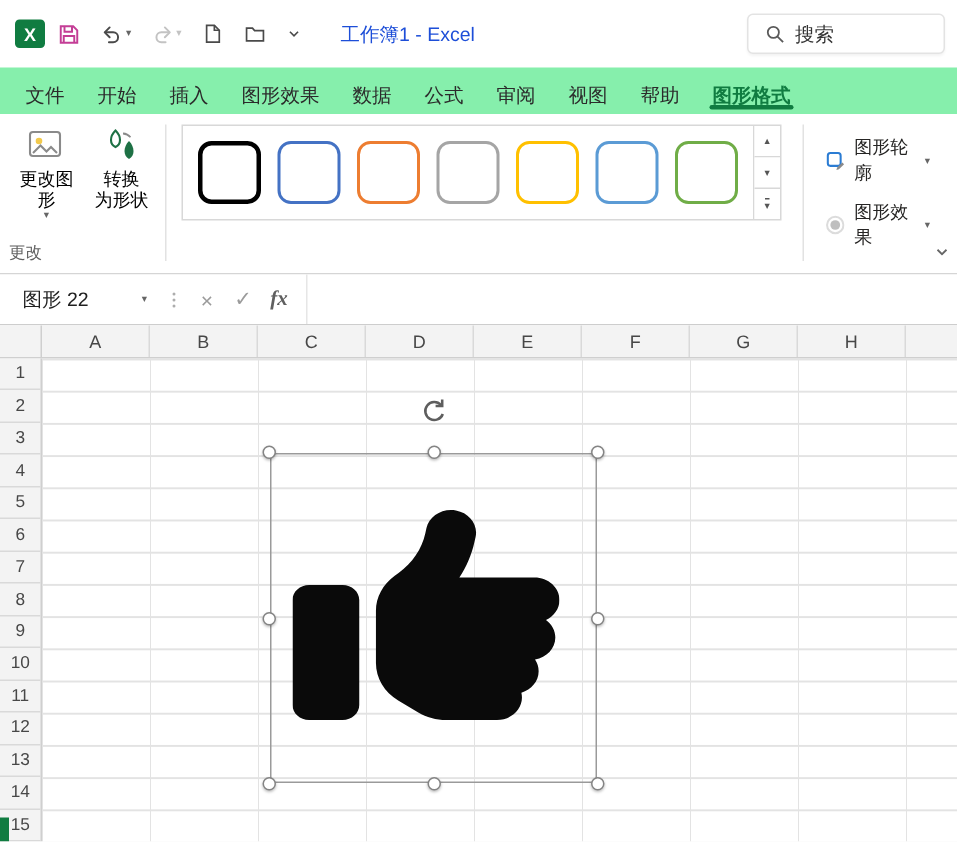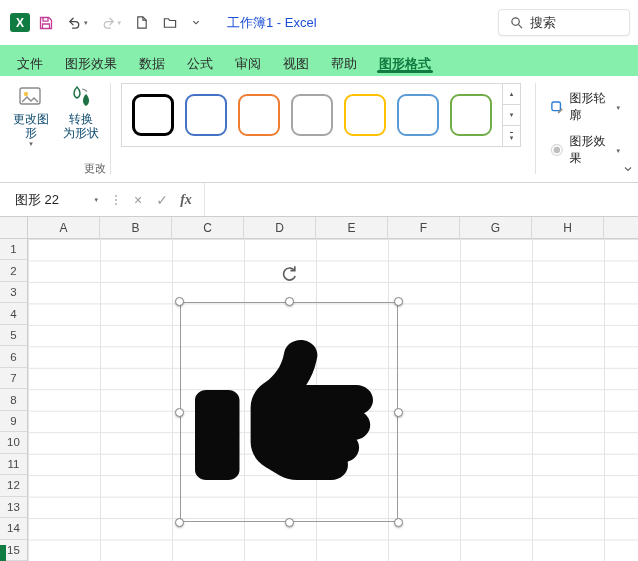--- a/index.html
+++ b/index.html
@@ -26,27 +26,27 @@
     display:flex; align-items:center; padding-left:6px; background:#86efac; }
   .tab { font-size:13px; color:#2b2b2b; padding:7px 11px 0; cursor:pointer; position:relative; }
   .tab.active { color:#107C41; font-weight:bold; }
   .tab.active::after { content:""; position:absolute; left:9px; right:9px; bottom:0;
     height:3px; background:#107C41; border-radius:2px; }
 
   
   .ribbon { position:absolute; top:76px; left:0; right:0; height:107px; background:#fff;
     border-bottom:1px solid #D5D5D5; display:flex; padding:5px 6px 0 6px; }
   .rgroup { position:relative; display:flex; flex-direction:column; align-items:center; }
-  .rgroup-label { position:absolute; bottom:6px; width:100%; text-align:right;
+  .rgroup-label { position:absolute; bottom:6px; width:100%; text-align:left;
     font-size:11px; color:#616161; }
   .vdiv { width:1px; background:#E2E2E2; margin:2px 4px 8px 4px; }
   .big-btns { display:flex; }
   .big-btn { width:50px; padding-top:4px; display:flex; flex-direction:column; align-items:center;
     gap:3px; cursor:pointer; border-radius:3px; }
-  .big-lbl { font-size:12px; line-height:14px; color:#0c4a6e; text-align:center; white-space:pre-line; }
+  .big-lbl { font-size:12px; line-height:14px; color:#000000; text-align:center; white-space:pre-line; }
 
   .styles-group { flex:1; align-items:stretch; }
   .gallery { display:flex; margin:2px 10px 0 6px; height:64px; border:1px solid #D8D8D8; }
   .gal-swatches { display:flex; align-items:center; gap:11px; padding:0 10px; flex:1; }
   .swatch { width:42px; height:42px; border-radius:9px; border:2px solid #000; background:#fff; cursor:pointer; }
   .swatch.thick { border-width:3px; }
   .gal-scroll { width:18px; border-left:1px solid #D8D8D8; display:flex; flex-direction:column; }
   .gal-btn { flex:1; display:flex; align-items:center; justify-content:center;
     font-size:7px; color:#555; border-bottom:1px solid #D8D8D8; cursor:pointer; background:#fff; }
   .gal-btn:last-child { border-bottom:none; }
@@ -152,20 +152,22 @@
       <svg width="13" height="13" viewBox="0 0 14 14" fill="none" stroke="#5a5a5a" stroke-width="1.3">
         <circle cx="6" cy="6" r="4"></circle>
           <path d="M9 9 L13 13"></path>
       </svg>
       <span>搜索</span>
     </div>
   </div>
 
   <div class="tabs">
     <div class="tab">文件</div>
+    <div class="tab">开始</div>
+    <div class="tab">插入</div>
     <div class="tab">图形效果</div>
     <div class="tab">数据</div>
     <div class="tab">公式</div>
     <div class="tab">审阅</div>
     <div class="tab">视图</div>
     <div class="tab">帮助</div>
     <div class="tab active">图形格式</div>
   </div>
 
   <div class="ribbon">

